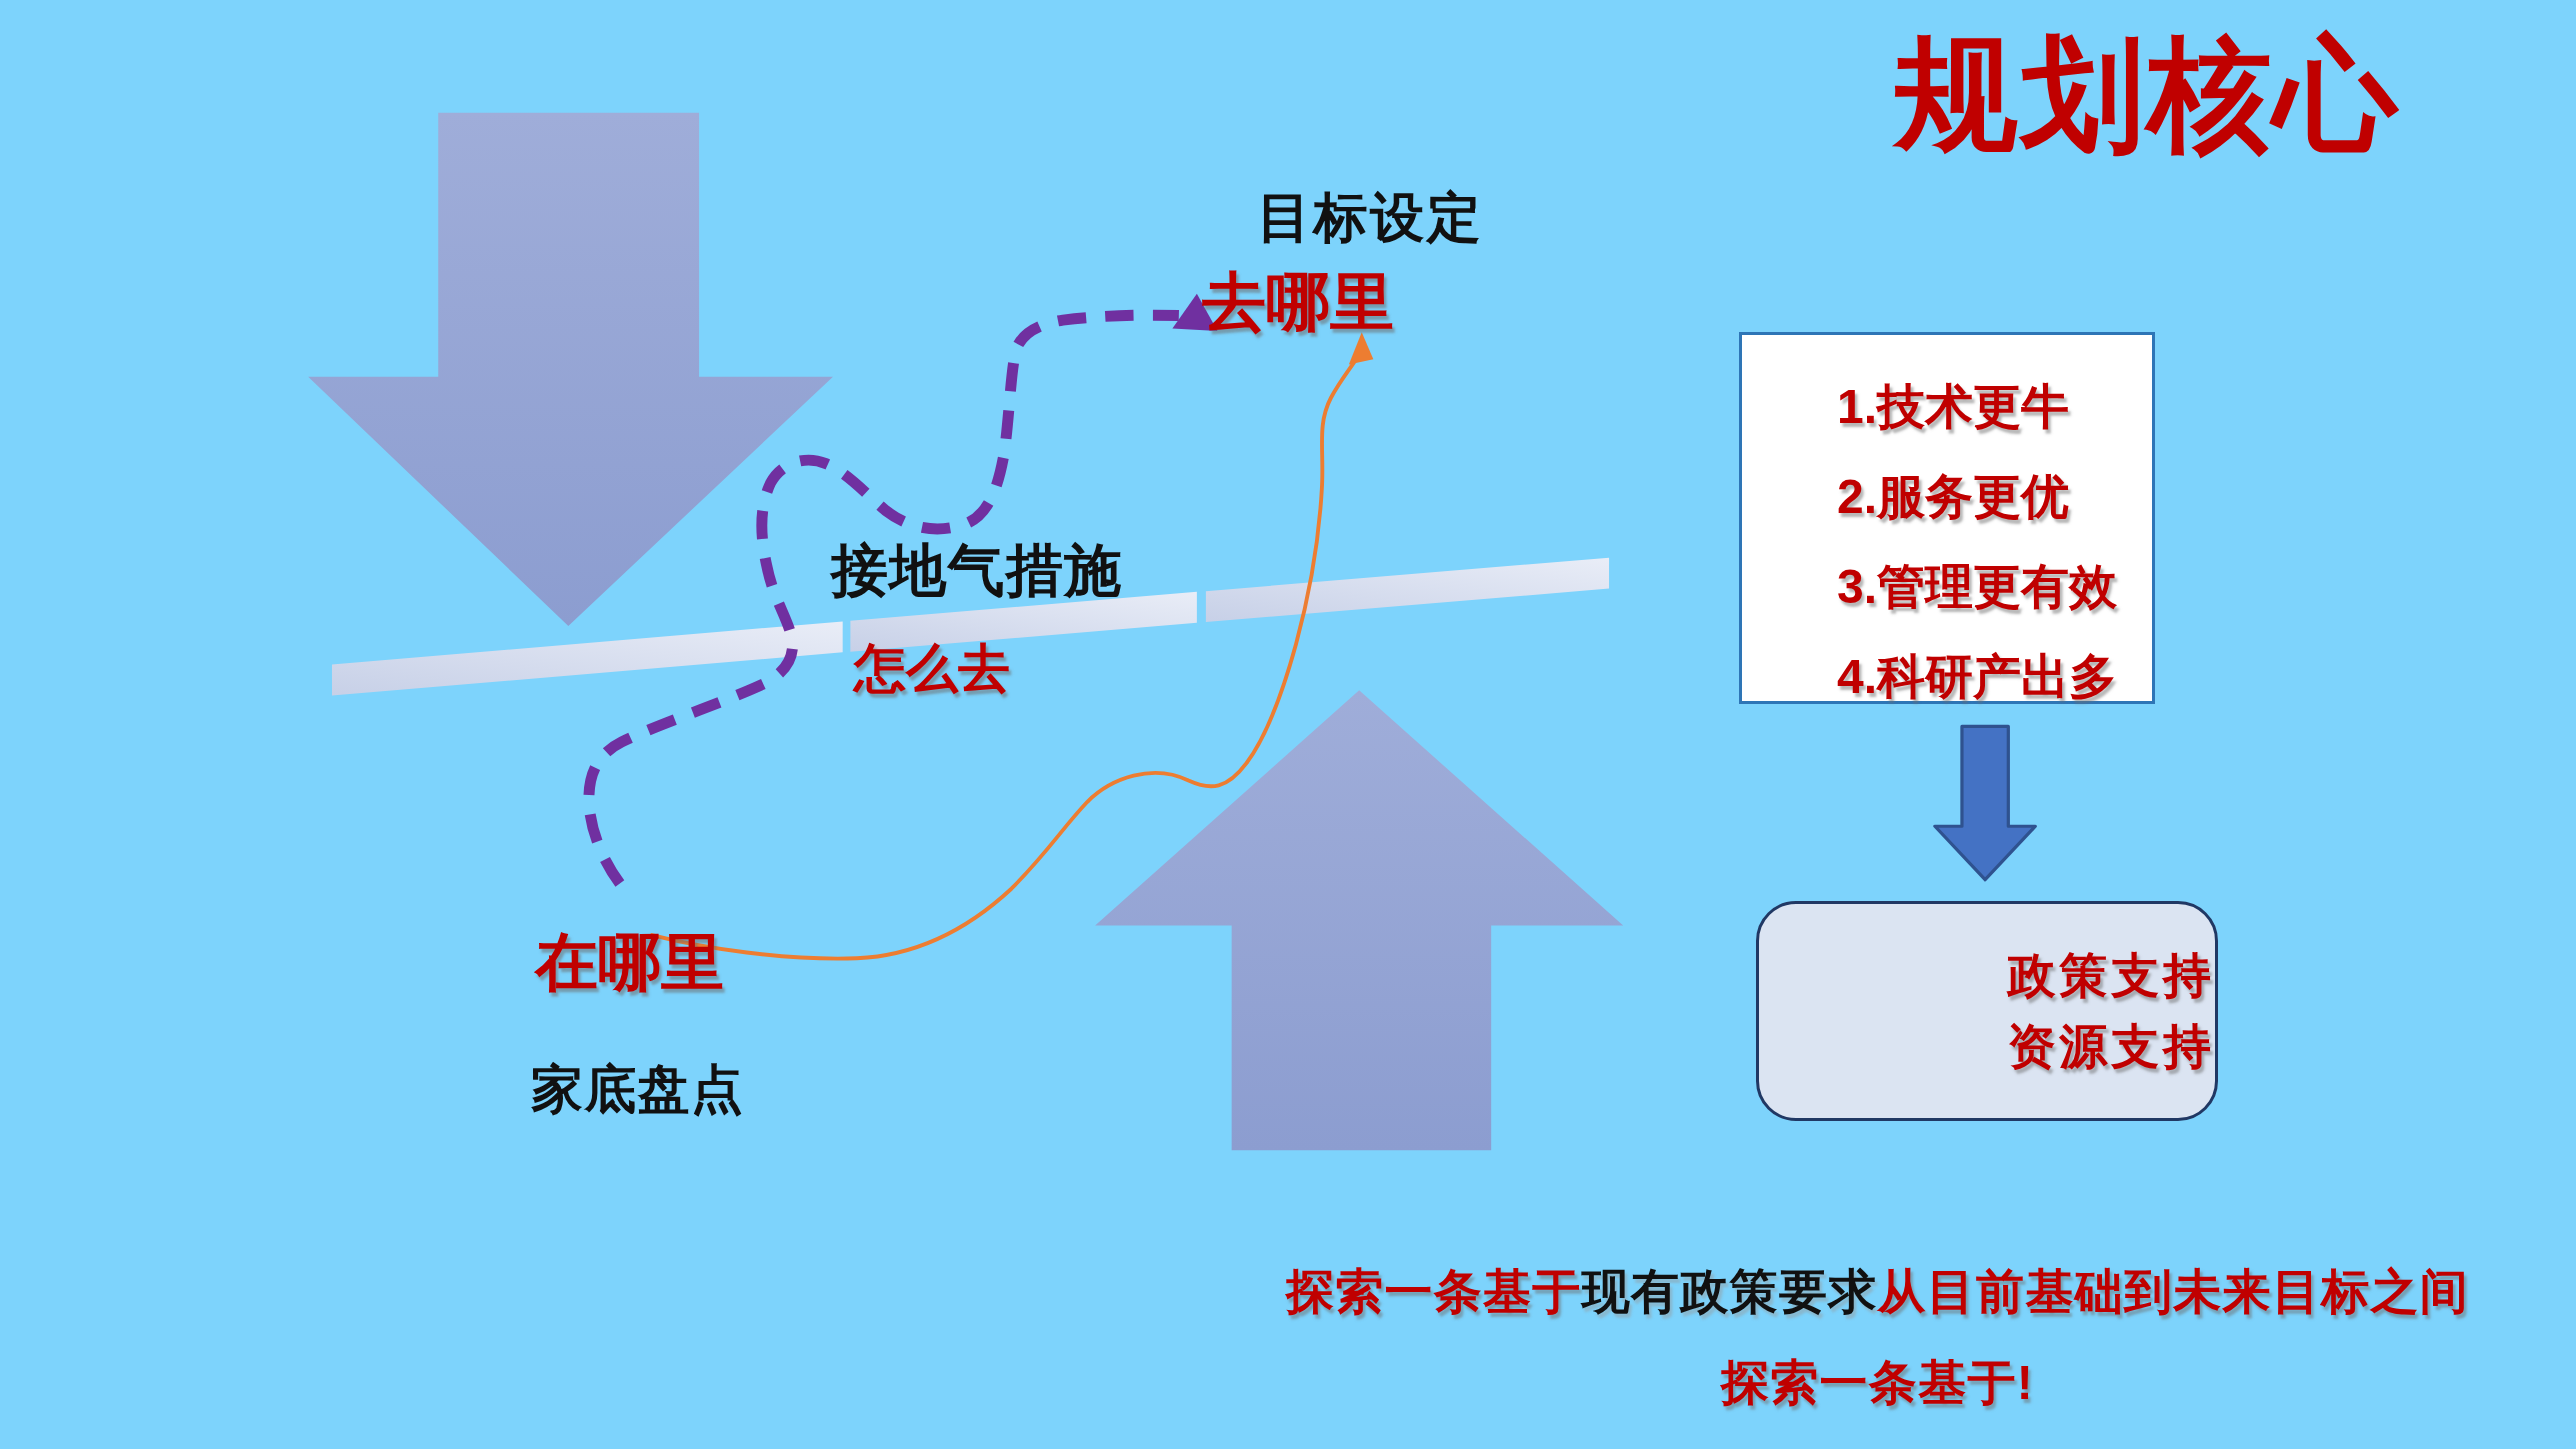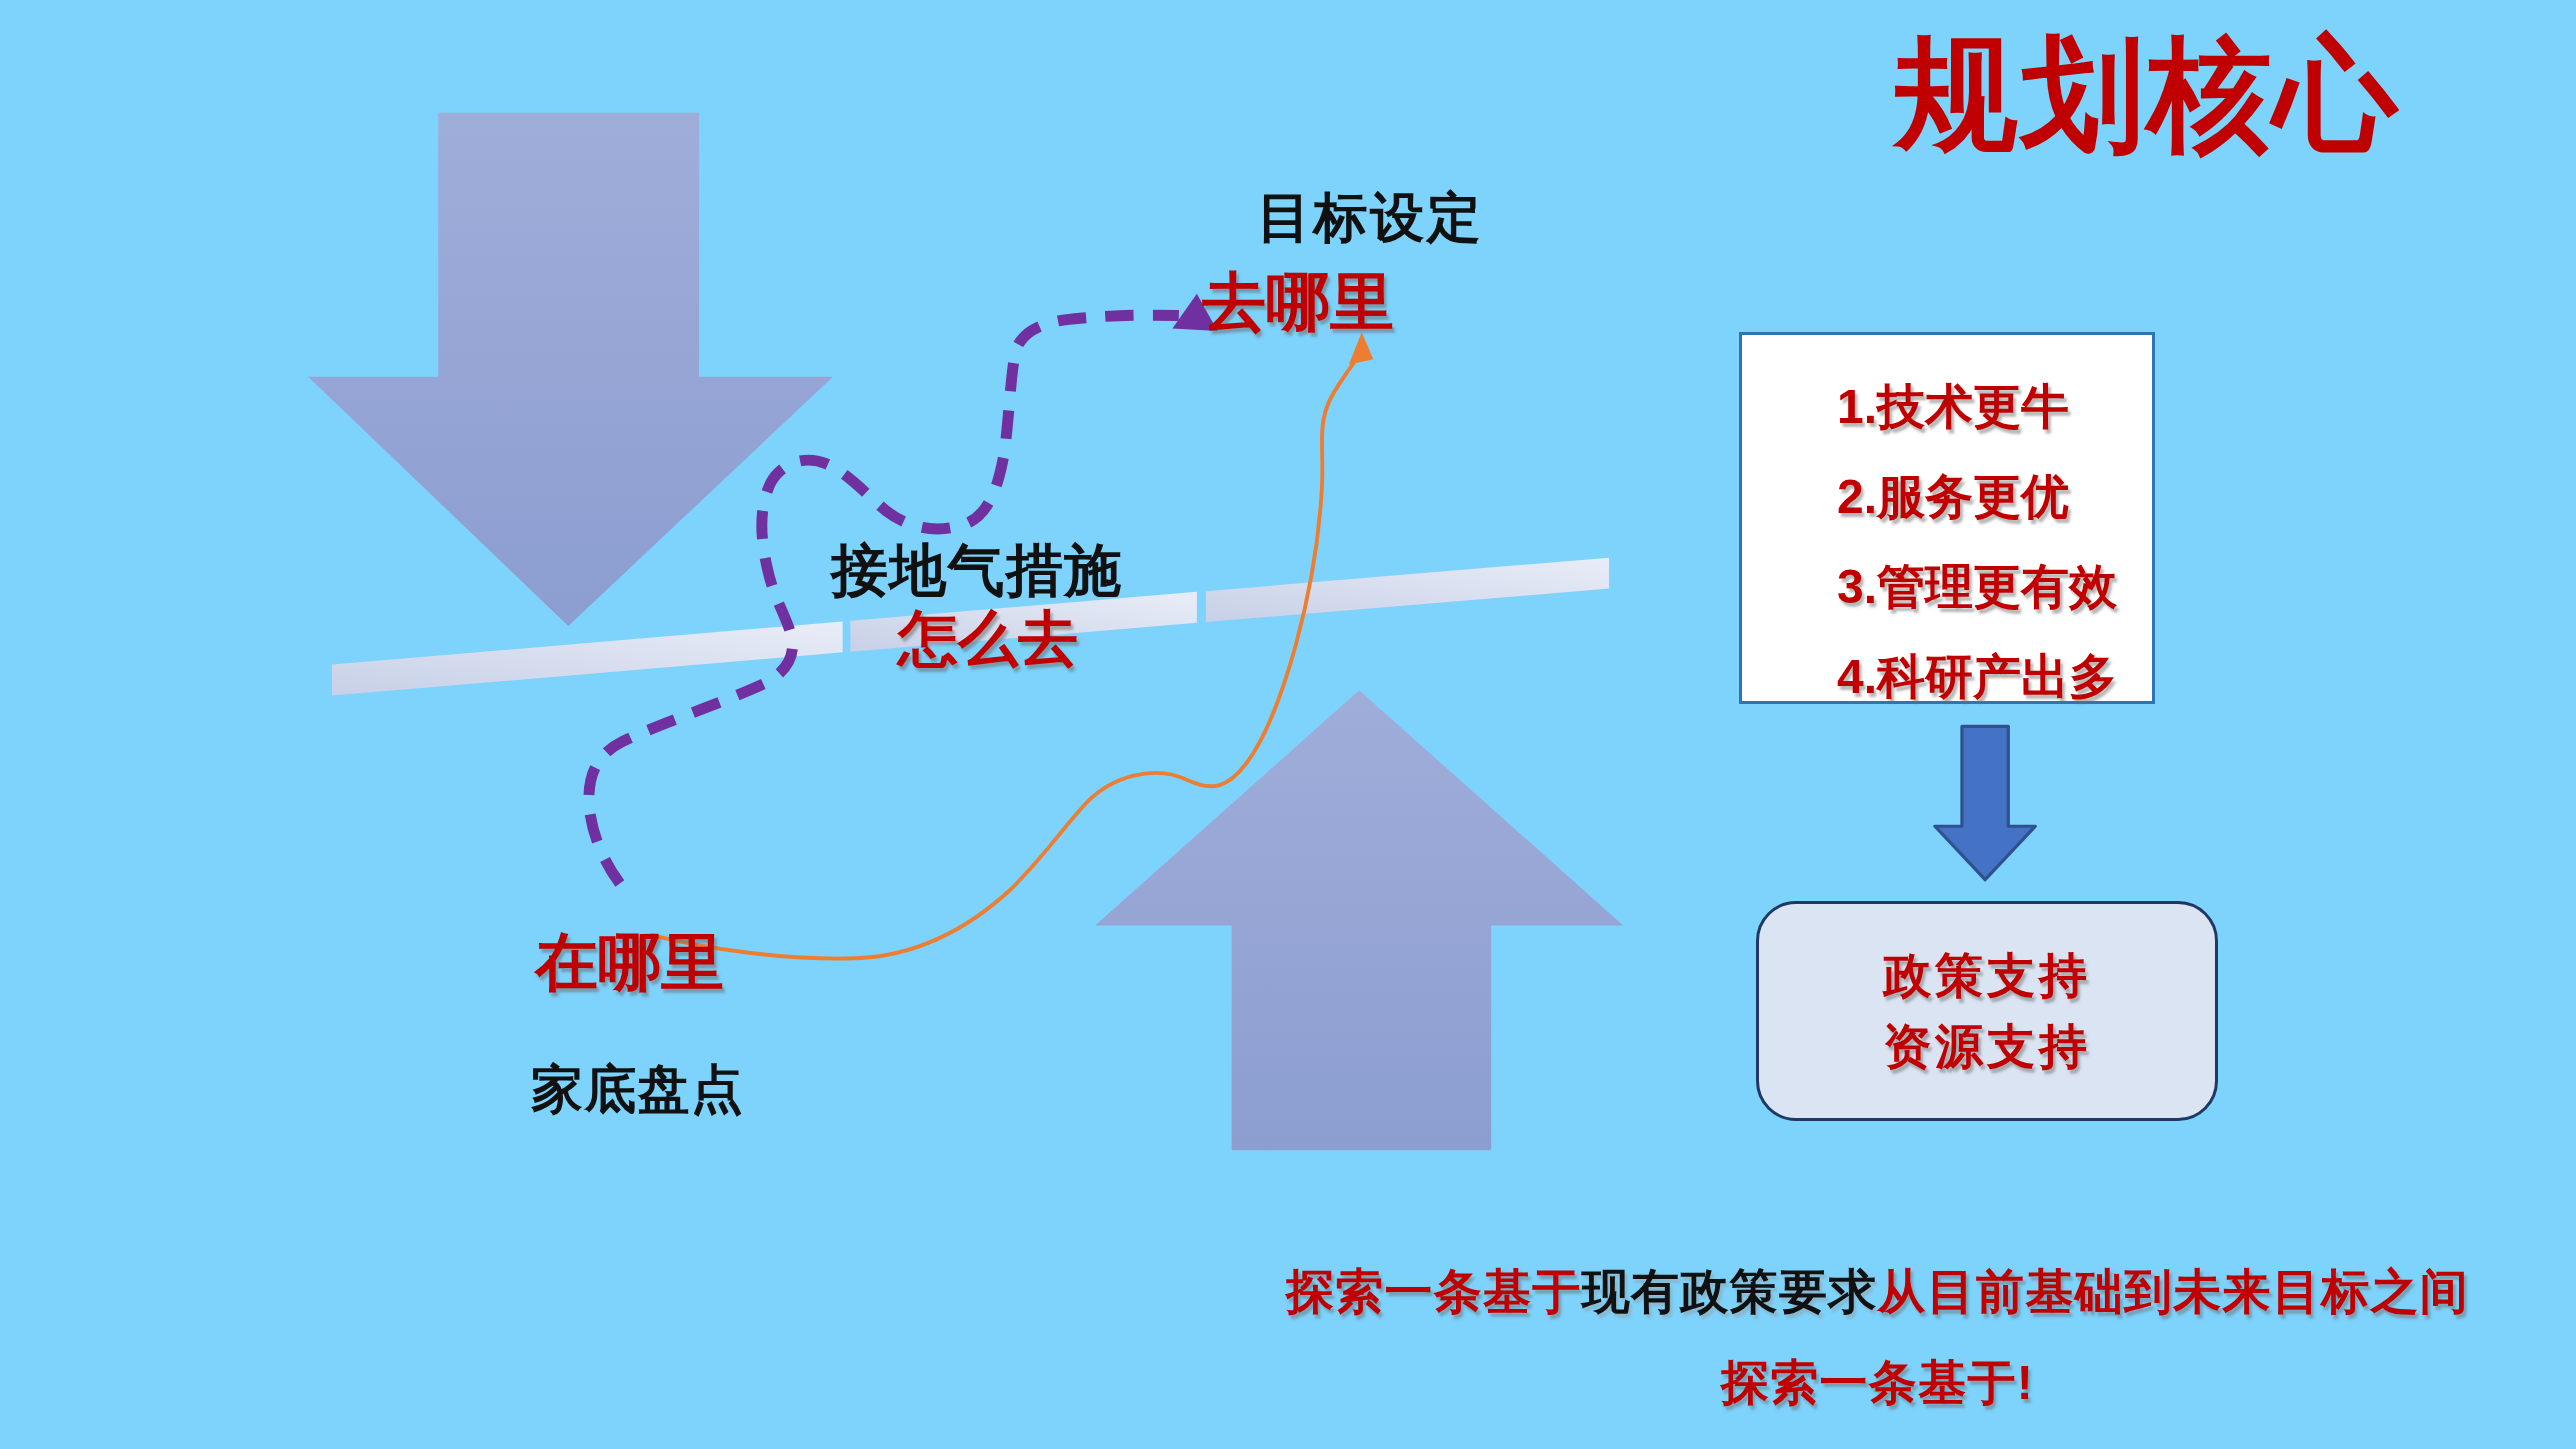--- a/index.html
+++ b/index.html
@@ -33,21 +33,21 @@
   .measures-caption{ left:831px; top:533px;  font-size:57px; letter-spacing:1.3px; }
   .inventory-caption{ left:531px; top:1055px; font-size:52px; letter-spacing:1.3px; }
 
   .red-display {
     color:var(--red,#C00000);
     font-weight:bold;
     white-space:nowrap;
     text-shadow:2.6px 3.9px 2.6px rgba(110,110,110,0.55);
   }
   .goal-label  { left:1202px; top:259px;  font-size:64px; }
-  .how-label   { left:854px; top:599px;  font-size:60px;margin-left:44px; }
+  .how-label   { left:854px; top:634px;  font-size:52px; }
   .where-label { left:535px;  top:920px; font-size:63px;text-align:right;  }
 
   .goals-box {
     left:1739px; top:332px; width:416px; height:372px;
     border:3.2px solid var(--box_border,#2E75B6);
     background:#ffffff;
     box-sizing:border-box;
   }
   .goals-box .item {
     position:absolute; left:95px;
@@ -61,21 +61,21 @@
   .goals-box .item:nth-child(3) { top:220px; }
   .goals-box .item:nth-child(4) { top:310px; }
 
   .support-box {
     left:1756px; top:901px; width:462px; height:220px;
     background:var(--support_fill,#dbe4f2);
     border:3.9px solid var(--support_border,#203864);
     border-radius:40px;
     box-sizing:border-box;
     display:flex; flex-direction:column;
-    align-items:center; justify-content:center;
+    align-items:flex-end; justify-content:center;
   }
   .support-box .line {
     font-size:48px; font-weight:bold;
     color:var(--red,#C00000);
     line-height:71px;
     letter-spacing:3.9px;
     white-space:nowrap;
     text-shadow:2.6px 3.9px 2.6px rgba(110,110,110,0.5);
   }
 

